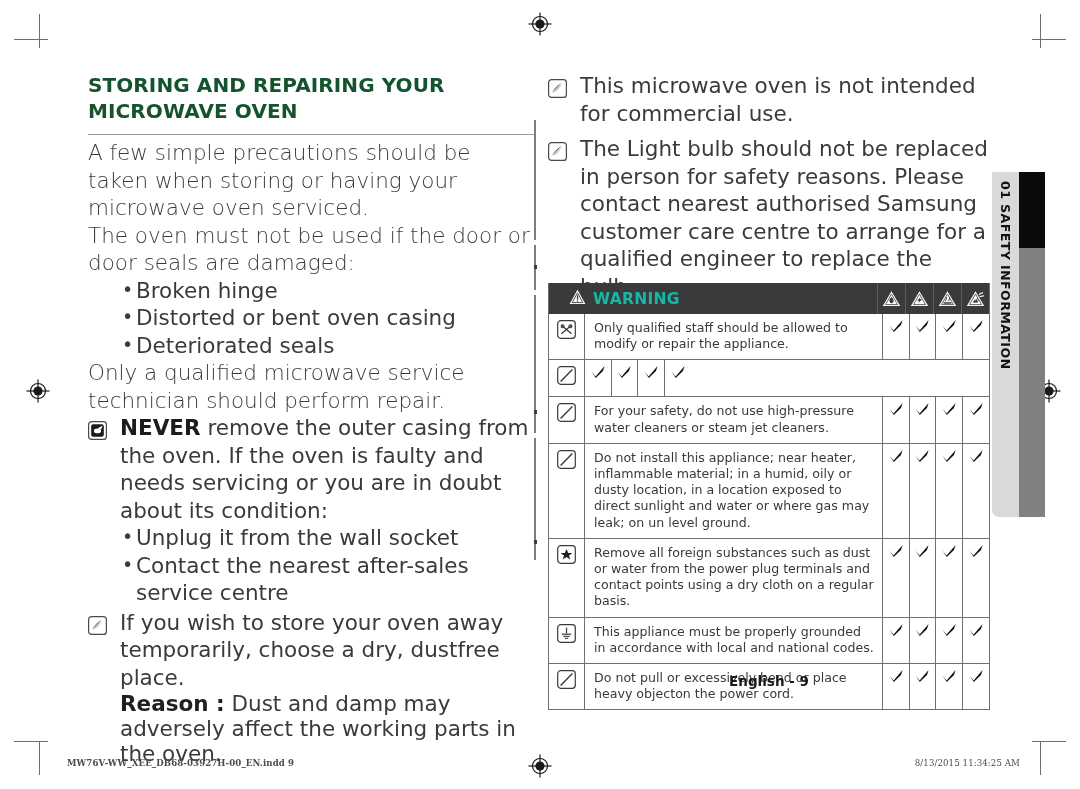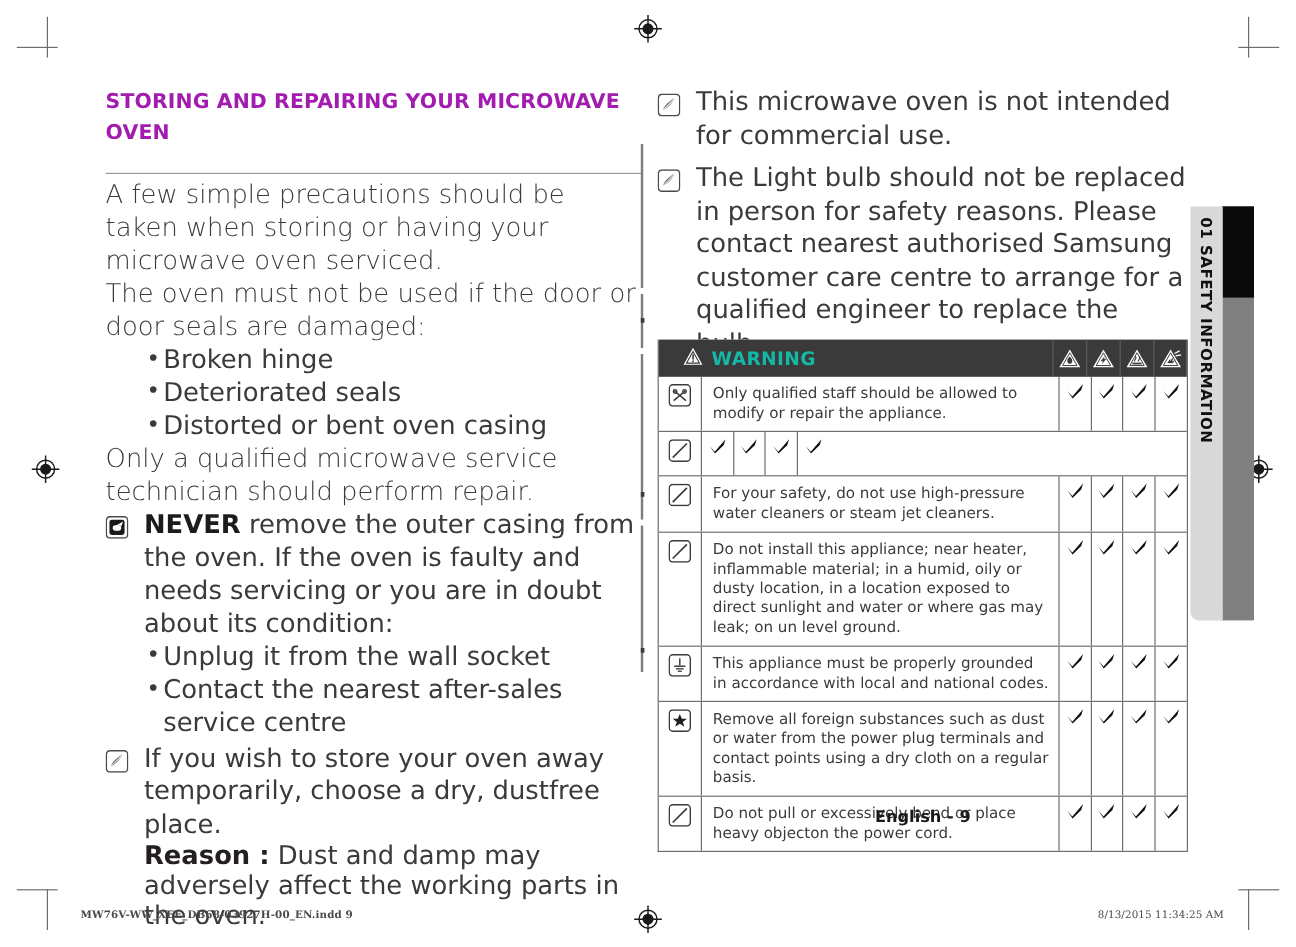--- a/index.html
+++ b/index.html
@@ -64,27 +64,27 @@
     width: 4px; height: 5px;
     background: #ffffff;
   }
   .col-sep span.dot {
     background: #3b3b3b;
     width: 3px; height: 4px;
     left: -0.5px;
   }
 
   h1.title {
-    font-size: 17px;
+    font-size: 20px;
     line-height: 26px;
     font-weight: bold;
     letter-spacing: 0.1px;
     margin: 0;
-    padding: 0 0 20px 0;
-    color: #a21caf;
+    padding: 0 0 10px 0;
+    color: #14532d;
     border-bottom: 1.1px solid #9b9b9b;
   }
 
   p.body {
     font-size: 21.5px;
     line-height: 27.5px;
     margin: 0;
     padding: 0;
     color: #3a3a3a;
     font-weight: 350;
@@ -331,22 +331,22 @@
 
   <div class="col-left">
 
     <h1 class="title">STORING AND REPAIRING YOUR MICROWAVE OVEN</h1>
 
     <p class="body" style="margin-top:4px;">A few simple precautions should be taken when storing or having your microwave oven serviced.</p>
     <p class="body">The oven must not be used if the door or door seals are damaged:</p>
 
     <ul class="bullets">
       <li>Broken hinge</li>
+      <li>Distorted or bent oven casing</li>
       <li>Deteriorated seals</li>
-      <li>Distorted or bent oven casing</li>
     </ul>
 
     <p class="body">Only a qualified microwave service technician should perform repair.</p>
 
     <div class="note">
       <span class="noteicon">
         <svg width="19" height="19" viewBox="0 0 19 19">
           <rect x="0.6" y="0.6" width="17.8" height="17.8" rx="3" fill="#ffffff" stroke="#4a4a4a" stroke-width="1.2"></rect>
           <rect x="3.2" y="3.2" width="12.6" height="12.6" rx="2" fill="#1a1a1a"></rect>
           <ellipse cx="9.5" cy="9.9" rx="3.6" ry="2.4" fill="#ffffff"></ellipse>
@@ -575,56 +575,56 @@
           <div class="wcheck">
             <svg width="16" height="14" viewBox="0 0 16 14">
               <path d="M1.4 6.6 L5.6 11.4 L14.6 1.0 L13.0 6.0 L5.8 13.0 Z" fill="#111"></path>
             </svg>
           </div>
         </div>
         <div class="wrow">
           <div class="wicon">
             <svg width="19" height="19" viewBox="0 0 19 19">
               <rect x="0.7" y="0.7" width="17.6" height="17.6" rx="3" fill="#fff" stroke="#3a3a3a" stroke-width="1.2"></rect>
+              <path d="M9.5 4.0 L11.2 8.0 L15.4 8.0 L12.0 10.6 L13.3 14.6 L9.5 12.1 L5.7 14.6 L7.0 10.6 L3.6 8.0 L7.8 8.0 Z" fill="#1f1f1f"></path>
+            </svg>
+          </div>
+          <div class="wtext">Remove all foreign substances such as dust or water from the power plug terminals and contact points using a dry cloth on a regular basis.</div>
+          <div class="wcheck">
+            <svg width="16" height="14" viewBox="0 0 16 14">
+              <path d="M1.4 6.6 L5.6 11.4 L14.6 1.0 L13.0 6.0 L5.8 13.0 Z" fill="#111"></path>
+            </svg>
+          </div>
+          <div class="wcheck">
+            <svg width="16" height="14" viewBox="0 0 16 14">
+              <path d="M1.4 6.6 L5.6 11.4 L14.6 1.0 L13.0 6.0 L5.8 13.0 Z" fill="#111"></path>
+            </svg>
+          </div>
+          <div class="wcheck">
+            <svg width="16" height="14" viewBox="0 0 16 14">
+              <path d="M1.4 6.6 L5.6 11.4 L14.6 1.0 L13.0 6.0 L5.8 13.0 Z" fill="#111"></path>
+            </svg>
+          </div>
+          <div class="wcheck">
+            <svg width="16" height="14" viewBox="0 0 16 14">
+              <path d="M1.4 6.6 L5.6 11.4 L14.6 1.0 L13.0 6.0 L5.8 13.0 Z" fill="#111"></path>
+            </svg>
+          </div>
+        </div>
+        <div class="wrow">
+          <div class="wicon">
+            <svg width="19" height="19" viewBox="0 0 19 19">
+              <rect x="0.7" y="0.7" width="17.6" height="17.6" rx="3" fill="#fff" stroke="#3a3a3a" stroke-width="1.2"></rect>
               <rect x="8.9" y="3.6" width="1.2" height="6.0" fill="#3a3a3a"></rect>
               <rect x="4.8" y="9.6" width="9.4" height="1.2" fill="#3a3a3a"></rect>
               <rect x="6.3" y="11.8" width="6.4" height="1.1" fill="#3a3a3a"></rect>
               <rect x="7.8" y="13.8" width="3.4" height="1.1" fill="#3a3a3a"></rect>
             </svg>
           </div>
           <div class="wtext">This appliance must be properly grounded in accordance with local and national codes.</div>
-          <div class="wcheck">
-            <svg width="16" height="14" viewBox="0 0 16 14">
-              <path d="M1.4 6.6 L5.6 11.4 L14.6 1.0 L13.0 6.0 L5.8 13.0 Z" fill="#111"></path>
-            </svg>
-          </div>
-          <div class="wcheck">
-            <svg width="16" height="14" viewBox="0 0 16 14">
-              <path d="M1.4 6.6 L5.6 11.4 L14.6 1.0 L13.0 6.0 L5.8 13.0 Z" fill="#111"></path>
-            </svg>
-          </div>
-          <div class="wcheck">
-            <svg width="16" height="14" viewBox="0 0 16 14">
-              <path d="M1.4 6.6 L5.6 11.4 L14.6 1.0 L13.0 6.0 L5.8 13.0 Z" fill="#111"></path>
-            </svg>
-          </div>
-          <div class="wcheck">
-            <svg width="16" height="14" viewBox="0 0 16 14">
-              <path d="M1.4 6.6 L5.6 11.4 L14.6 1.0 L13.0 6.0 L5.8 13.0 Z" fill="#111"></path>
-            </svg>
-          </div>
-        </div>
-        <div class="wrow">
-          <div class="wicon">
-            <svg width="19" height="19" viewBox="0 0 19 19">
-              <rect x="0.7" y="0.7" width="17.6" height="17.6" rx="3" fill="#fff" stroke="#3a3a3a" stroke-width="1.2"></rect>
-              <path d="M9.5 4.0 L11.2 8.0 L15.4 8.0 L12.0 10.6 L13.3 14.6 L9.5 12.1 L5.7 14.6 L7.0 10.6 L3.6 8.0 L7.8 8.0 Z" fill="#1f1f1f"></path>
-            </svg>
-          </div>
-          <div class="wtext">Remove all foreign substances such as dust or water from the power plug terminals and contact points using a dry cloth on a regular basis.</div>
           <div class="wcheck">
             <svg width="16" height="14" viewBox="0 0 16 14">
               <path d="M1.4 6.6 L5.6 11.4 L14.6 1.0 L13.0 6.0 L5.8 13.0 Z" fill="#111"></path>
             </svg>
           </div>
           <div class="wcheck">
             <svg width="16" height="14" viewBox="0 0 16 14">
               <path d="M1.4 6.6 L5.6 11.4 L14.6 1.0 L13.0 6.0 L5.8 13.0 Z" fill="#111"></path>
             </svg>
           </div>

